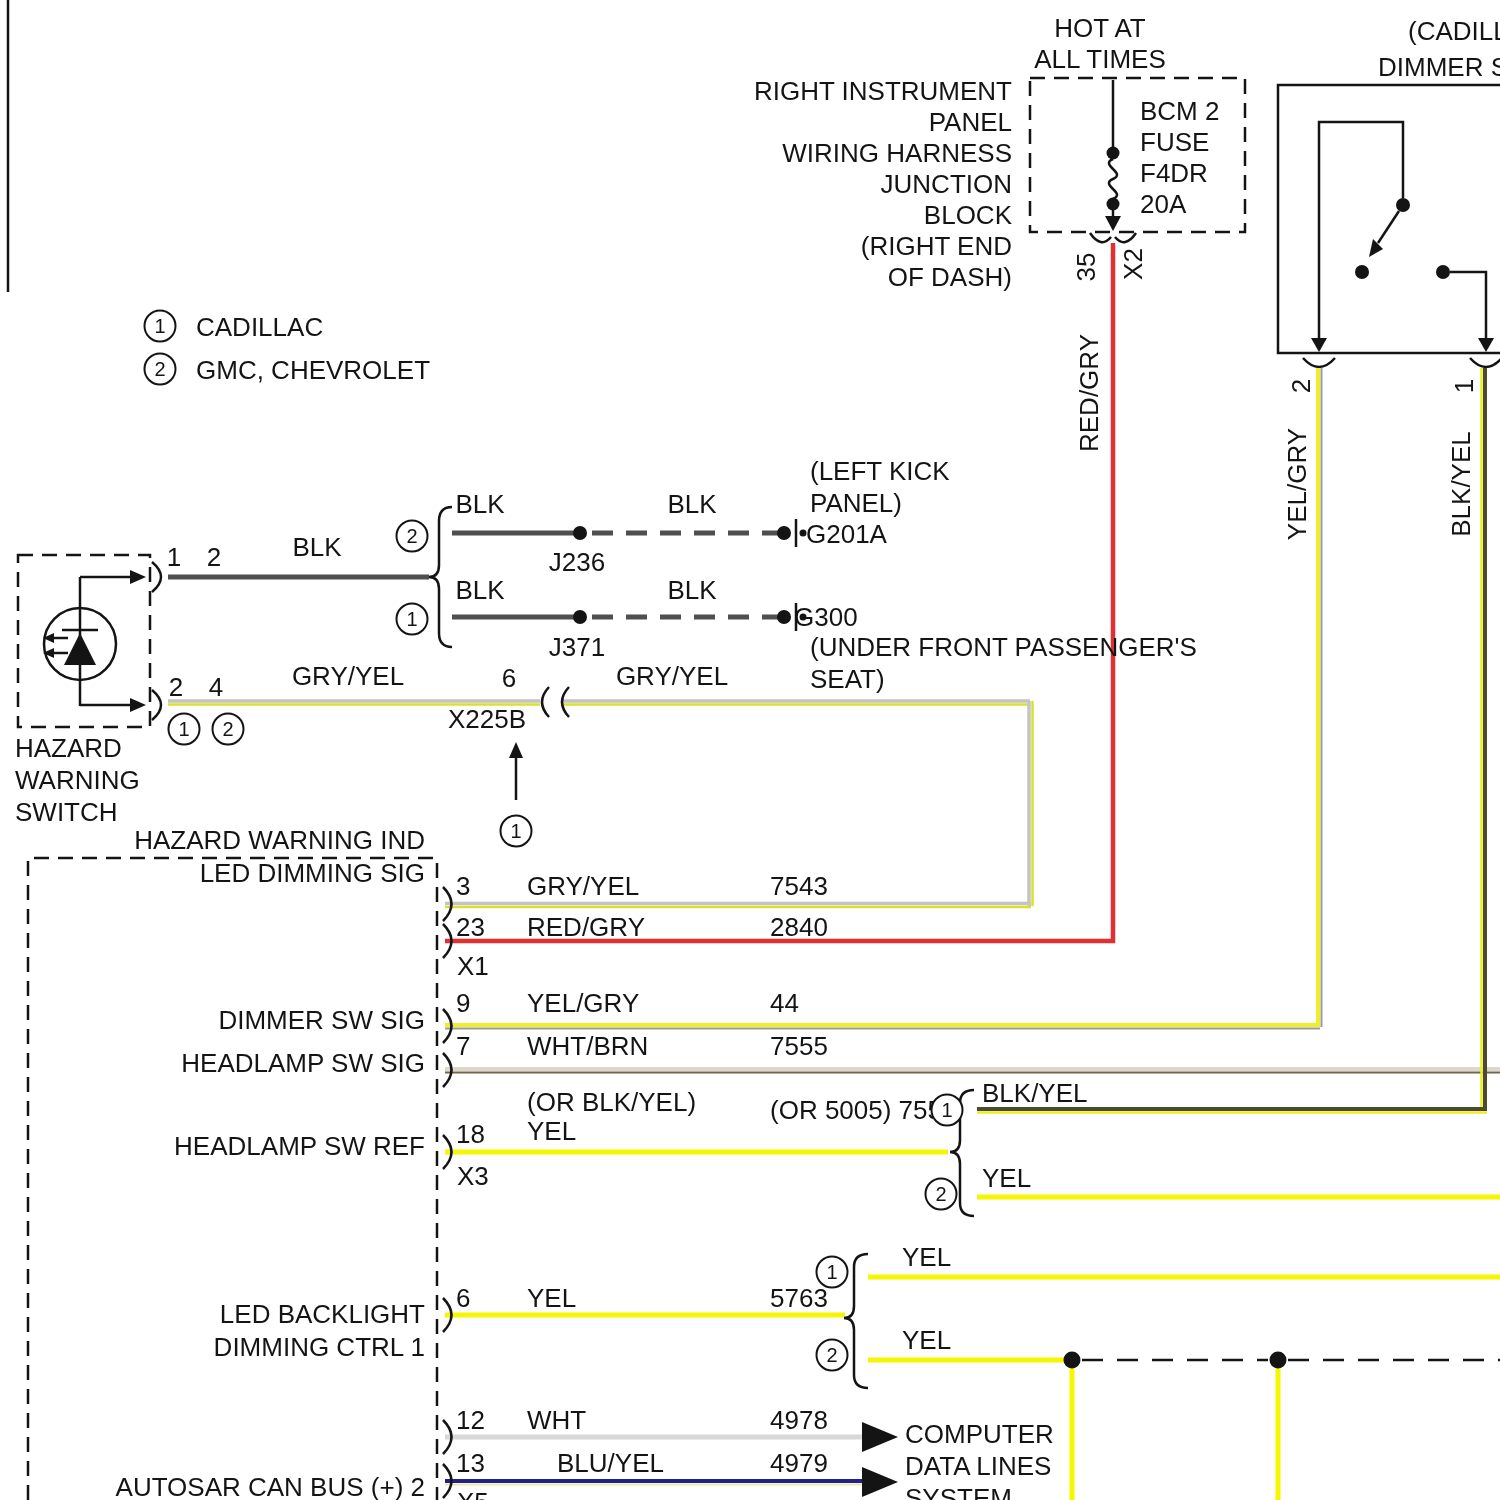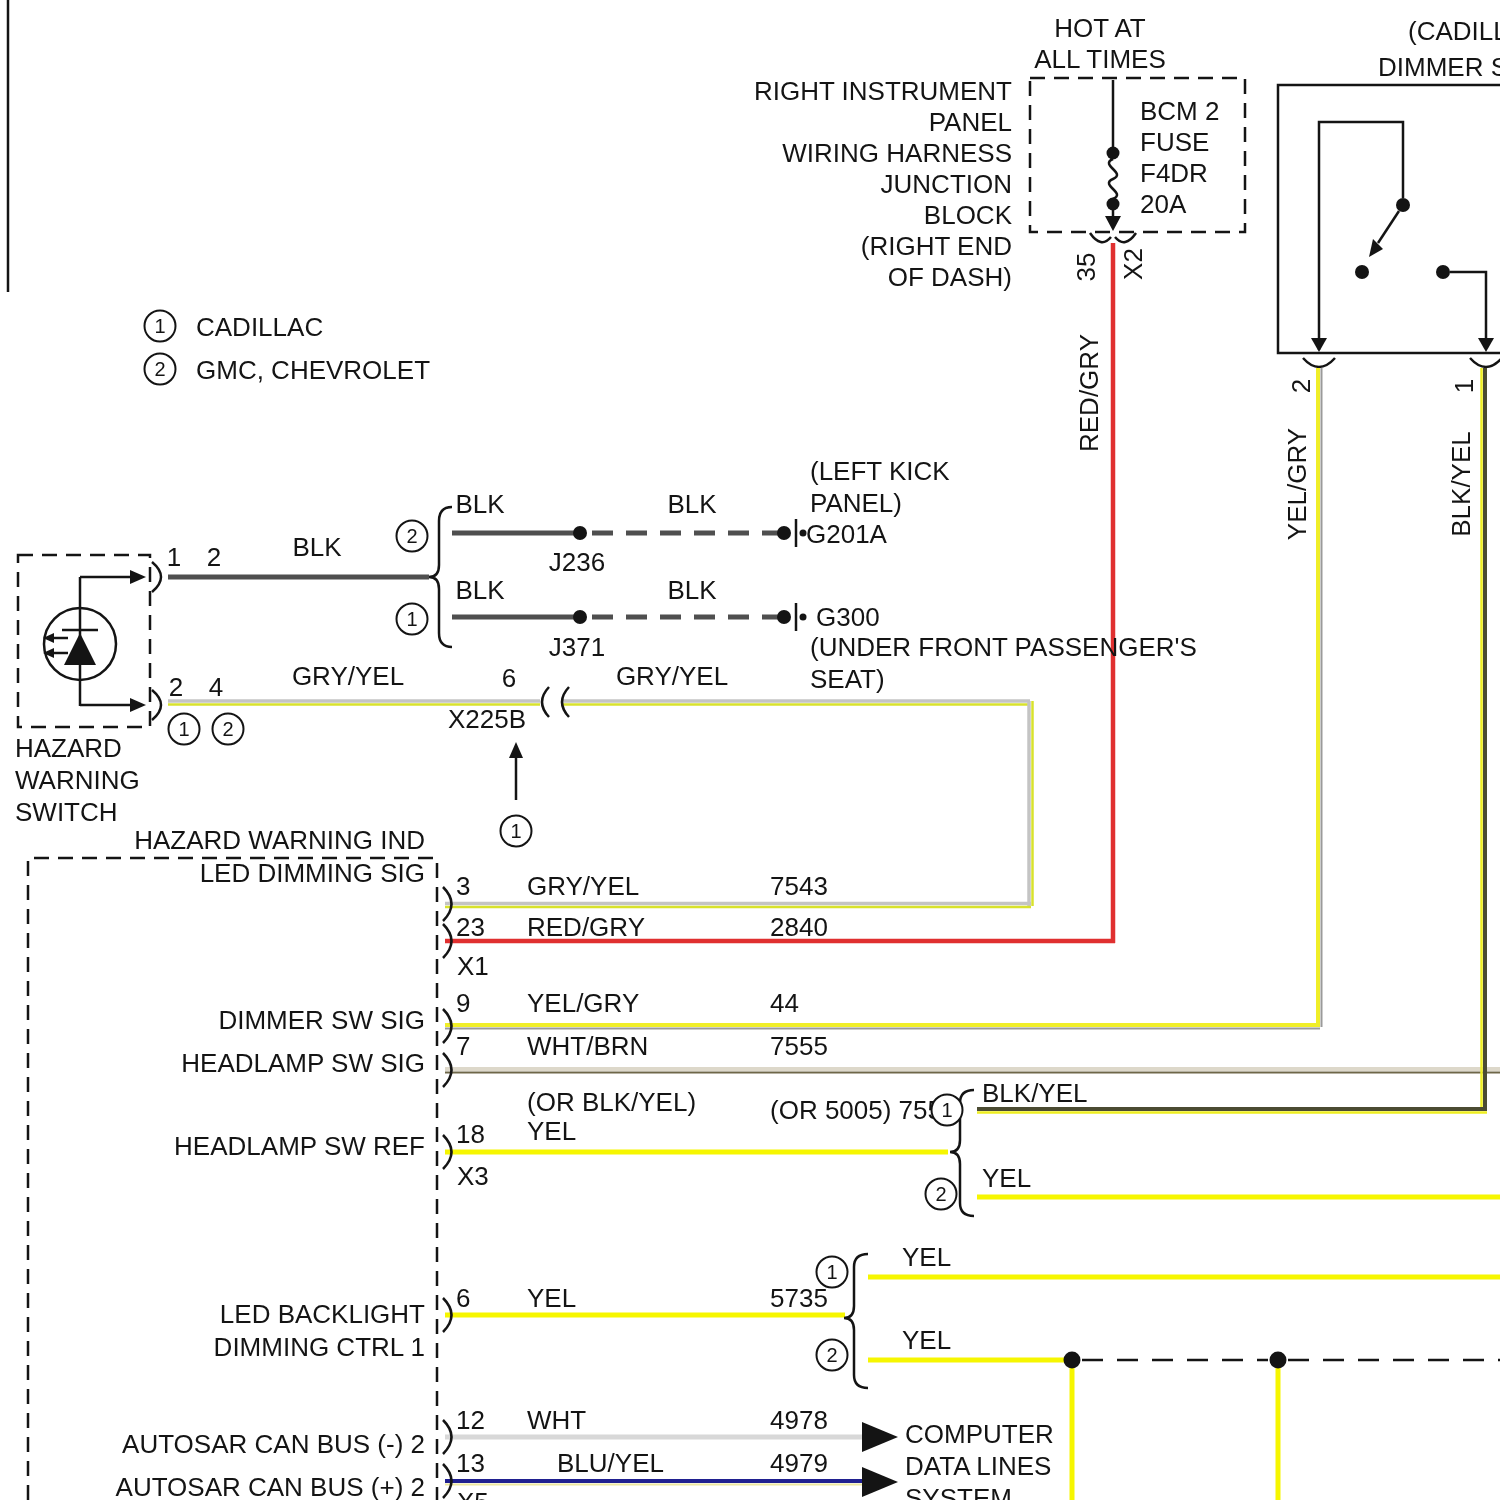--- a/index.html
+++ b/index.html
@@ -253,21 +253,21 @@
 <div class="lbl ctr" style="left:577px;top:562px;">J236</div>
 <div class="lbl" style="left:806px;top:519px;">G201A</div>
 <div class="lbl ml" style="left:810px;top:455px;line-height:32px;">(LEFT KICK
 PANEL)</div>
 <div class="circ" style="left:412px;top:619px;">
       <span>1</span>
     </div>
 <div class="lbl ctr" style="left:480px;top:590px;">BLK</div>
 <div class="lbl ctr" style="left:692px;top:590px;">BLK</div>
 <div class="lbl ctr" style="left:577px;top:647px;">J371</div>
-<div class="lbl" style="left:816px;top:602px;">G300</div>
+<div class="lbl" style="left:794px;top:602px;">G300</div>
 <div class="lbl ml" style="left:810px;top:631px;line-height:32px;">(UNDER FRONT PASSENGER'S
 SEAT)</div>
 
 <div class="lbl ctr" style="left:509px;top:678px;">6</div>
 <div class="lbl ctr" style="left:672px;top:676px;">GRY/YEL</div>
 <div class="lbl" style="left:448px;top:704px;">X225B</div>
 <div class="circ" style="left:516px;top:831px;">
       <span>1</span>
     </div>
 
@@ -296,23 +296,22 @@
 <div class="lbl" style="left:527px;top:1087px;text-align:right;">(OR BLK/YEL)</div>
 <div class="lbl" style="left:527px;top:1116px;">YEL</div>
 <div class="lbl" style="left:770px;top:1095px;">(OR 5005) 7556</div>
 <div class="lbl" style="left:456px;top:1119px;">18</div>
 <div class="lbl" style="left:457px;top:1161px;">X3</div>
 
 <div class="rowlabel" style="top:1298px;">LED BACKLIGHT
 DIMMING CTRL 1</div>
 <div class="lbl" style="left:456px;top:1283px;">6</div>
 <div class="lbl" style="left:527px;top:1283px;">YEL</div>
-<div class="lbl" style="left:770px;top:1283px;">5735</div>
-
-<div class="rowlabel" style="top:1428px;">AUTOSAR CAN BUS (-) 2</div>
+<div class="lbl" style="left:770px;top:1283px;">5763</div>
+
 <div class="lbl" style="left:456px;top:1405px;">12</div>
 <div class="lbl" style="left:527px;top:1405px;">WHT</div>
 <div class="lbl" style="left:770px;top:1405px;">4978</div>
 
 <div class="rowlabel" style="top:1471px;">AUTOSAR CAN BUS (+) 2</div>
 <div class="lbl" style="left:456px;top:1448px;">13</div>
 <div class="lbl" style="left:557px;top:1448px;">BLU/YEL</div>
 <div class="lbl" style="left:770px;top:1448px;">4979</div>
 <div class="lbl" style="left:457px;top:1487px;">X5</div>
 

